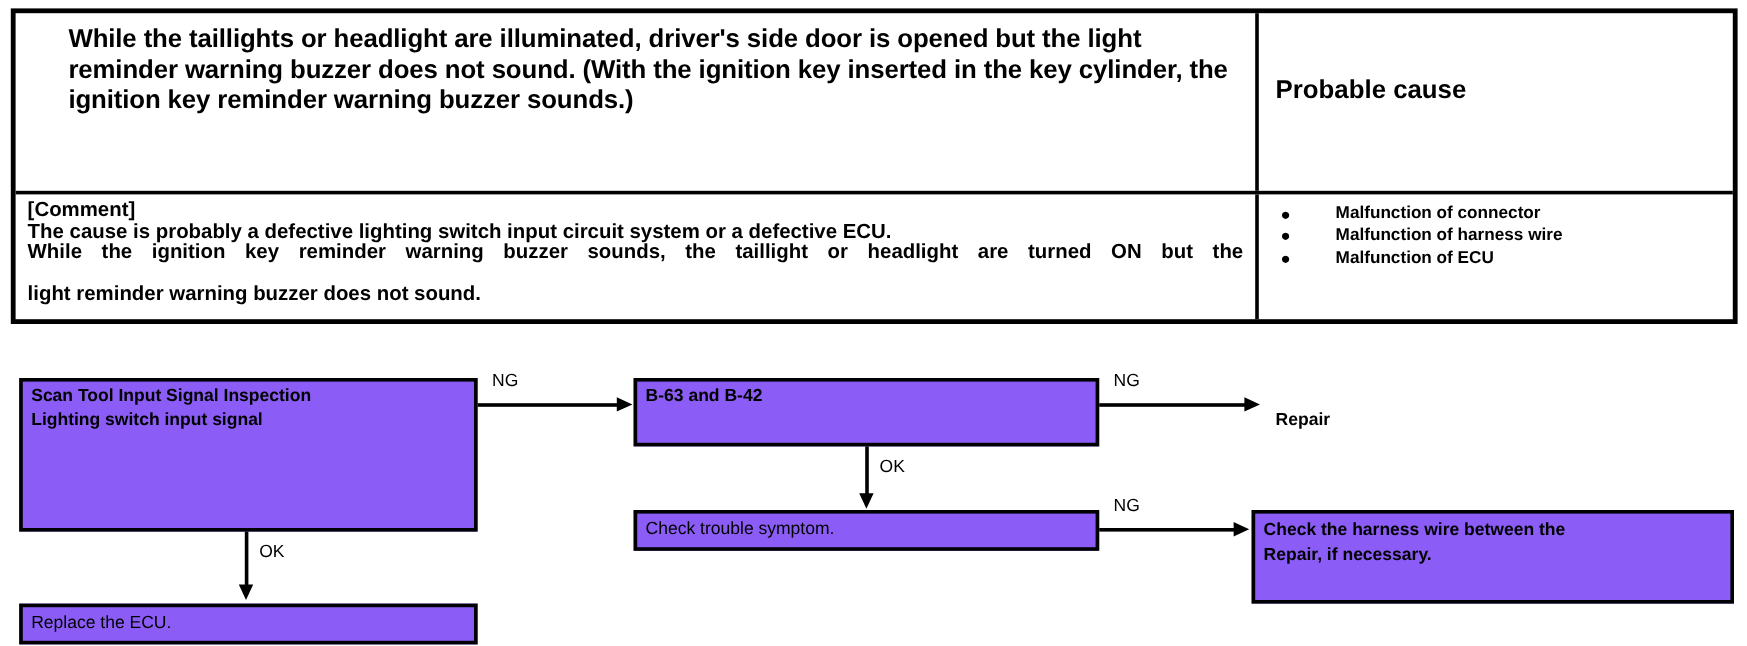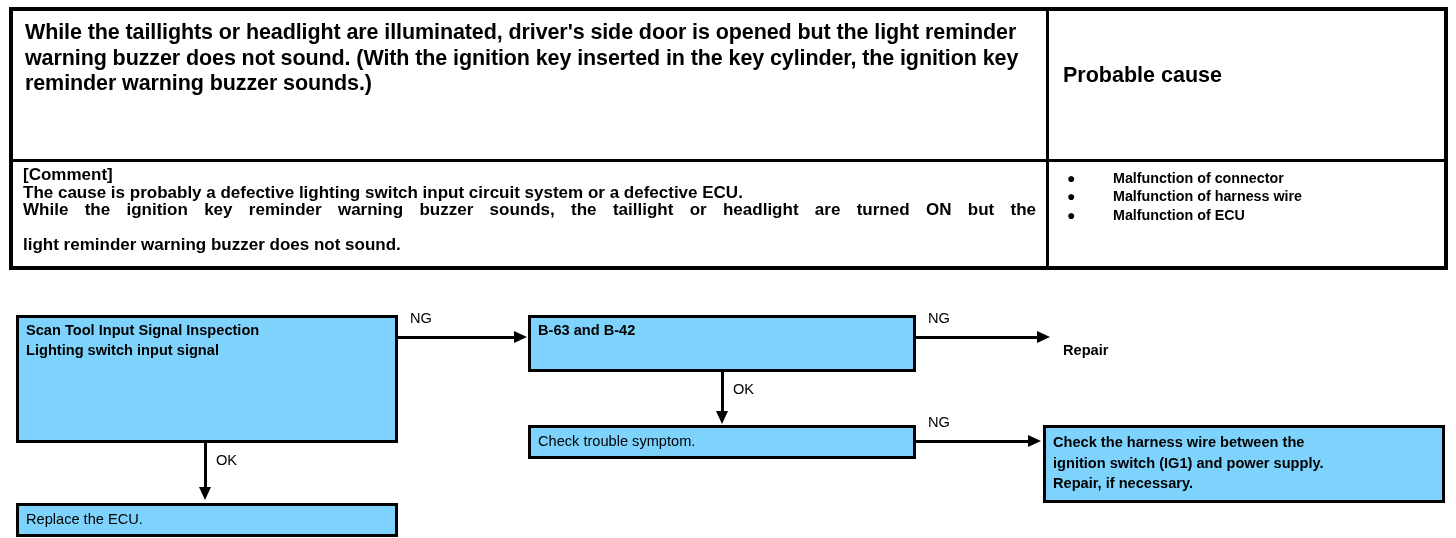--- a/index.html
+++ b/index.html
@@ -14,38 +14,38 @@
   #table-row-title{position:absolute;left:0;top:0;right:0;height:148px;}
   #table-row-comment{position:absolute;left:0;top:148px;right:0;bottom:0;
                      border-top:3px solid #000;box-sizing:border-box;}
 
   .cell-left{position:absolute;left:0;top:0;width:1033px;bottom:0;
              box-sizing:border-box;}
   .cell-right{position:absolute;left:1033px;top:0;right:0;bottom:0;
               border-left:3px solid #000;box-sizing:border-box;}
 
   #symptom-title{padding:9px 12px 0 12px;font-size:21.5px;font-weight:bold;
-                 line-height:25.5px;letter-spacing:-0.1px;}
+                 line-height:25.5px;letter-spacing:-0.1px;margin-left:32px;}
   #probable-cause-title{font-size:21.5px;font-weight:bold;
                         padding:52px 0 0 14px;}
 
   #comment-block{padding:4px 10px 0 10px;font-size:17px;font-weight:bold;
                  line-height:17.6px;}
   #comment-block .lbl{display:block;}
   #comment-block .just{display:block;text-align:justify;}
   #comment-block .just::after{content:"";display:inline-block;width:100%;}
 
   #cause-list{list-style:none;margin:0;padding:7px 0 0 18px;
               font-size:14.3px;font-weight:bold;line-height:18.3px;}
   #cause-list li{position:relative;padding-left:46px;}
   #cause-list li .bullet{position:absolute;left:0;top:0;font-size:14px;}
 
   
   .fbox{position:absolute;border:3px solid #000;box-sizing:border-box;
-        background:#7dd3fc;font-size:14.6px;font-weight:bold;line-height:19.6px;
+        background:#8b5cf6;font-size:14.6px;font-weight:bold;line-height:19.6px;
         padding:3px 7px 0 7px;}
   .fbox .b{font-weight:bold;}
 
   #box-scan-tool{left:16px;top:315px;width:382px;height:128px;}
   #box-connectors{left:528px;top:315px;width:388px;height:57px;}
   #box-connectors .spread{display:block;text-align:justify;}
   #box-connectors .spread::after{content:"";display:inline-block;width:100%;}
   #box-trouble-symptom{left:528px;top:425px;width:388px;height:34px;
                        padding-top:4px;font-weight:normal;}
   #box-replace-ecu{left:16px;top:503px;width:382px;height:34px;
@@ -120,21 +120,20 @@
 <div class="fbox" id="box-trouble-symptom">
   <span>Check trouble symptom.</span>
 </div>
 
 <div class="fbox" id="box-replace-ecu">
   <span>Replace the ECU.</span>
 </div>
 
 <div class="fbox" id="box-harness">
   <span style="display:block">Check the harness wire between the</span>
-  <span style="display:block">ignition switch (IG1) and power supply.</span>
   <span style="display:block">Repair, if necessary.</span>
 </div>
 
 <div class="abs" id="label-repair">Repair</div>
 
 <div class="hline" style="left:398px;top:336px;width:118px;"></div>
 <div class="arrow-r" style="left:514px;top:331px;"></div>
 <div class="alabel" style="left:410px;top:310px;">NG</div>
 
 <div class="vline" style="left:204px;top:443px;height:47px;"></div>

